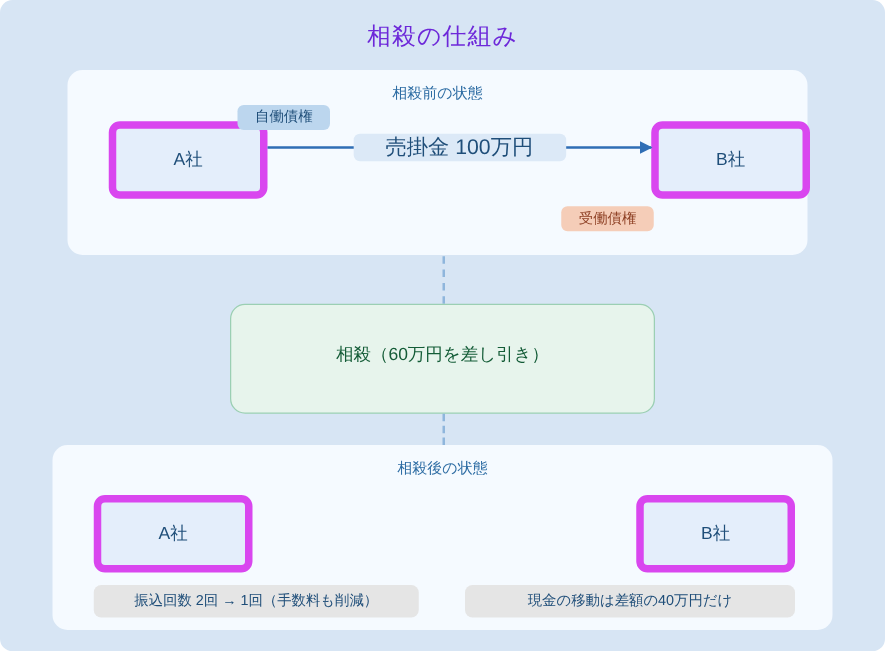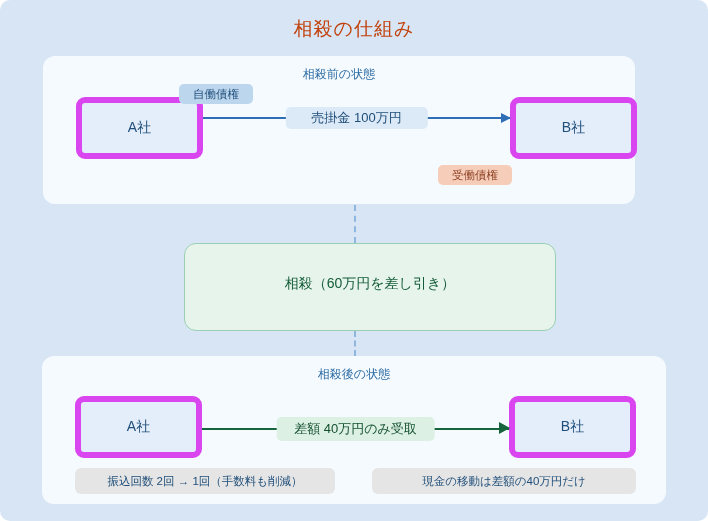--- a/index.html
+++ b/index.html
@@ -25,32 +25,32 @@
   }
 
   
   .title {
     position: absolute;
     left: 0;
     top: 16px;
     width: 708px;
     text-align: center;
     font-size: 19px;
-    color: #c2410c;
+    color: #6d28d9;
     letter-spacing: 1px;
   }
 
   
   .panel {
     position: absolute;
     background: #f5faff;
     border-radius: 12px;
     box-sizing: border-box;
   }
-  #panel-before { left: 43px; top: 56px; width: 592px; height: 148px; }
+  #panel-before { left: 54px; top: 56px; width: 592px; height: 148px; }
   #panel-after  { left: 42px; top: 356px; width: 624px; height: 148px; }
 
   .panel-heading {
     position: absolute;
     left: 0;
     top: 10px;
     width: 100%;
     text-align: center;
     font-size: 12px;
     color: #2e6da4;
@@ -93,21 +93,21 @@
 
   .flow-label {
     position: absolute;
     top: 0;
     left: 50%;
     transform: translateX(-50%);
     height: 22px;
     line-height: 22px;
     padding: 0 26px;
     border-radius: 5px;
-    font-size: 13px;
+    font-size: 17px;
     white-space: nowrap;
   }
   .flow-label.blue {
     background: #dce9f7;
     color: #1f4e79;
   }
   .flow-label.orange {
     background: #fbe6dd;
     color: #a8442a;
   }
@@ -159,21 +159,21 @@
     top: 109px;
     background: #f5cdb8;
     color: #8d3f23;
   }
 
   
   #offset-box {
     position: absolute;
     left: 184px;
     top: 243px;
-    width: 372px;
+    width: 340px;
     height: 88px;
     background: #e7f4ec;
     border: 1px solid #9bcfb3;
     border-radius: 12px;
     box-sizing: border-box;
     display: flex;
     flex-direction: row;
     align-items: center;
     justify-content: center;
   }
@@ -274,24 +274,19 @@
     <div class="panel-heading">相殺後の状態</div>
 
     <div class="company" id="company-a-after">
       <span>A社</span>
     </div>
 
     <div class="company" id="company-b-after">
       <span>B社</span>
     </div>
 
-    <div id="flow-net">
-      <div class="flow-line green"></div>
-      <div class="arrow-head right-green"></div>
-      <div class="flow-label green">差額 40万円のみ受取</div>
-    </div>
 
     <div class="note-chip" id="note-transfers">振込回数 2回 → 1回（手数料も削減）</div>
     <div class="note-chip" id="note-cash">現金の移動は差額の40万円だけ</div>
 
   </div>
 
 </div>
 
 </body></html>

